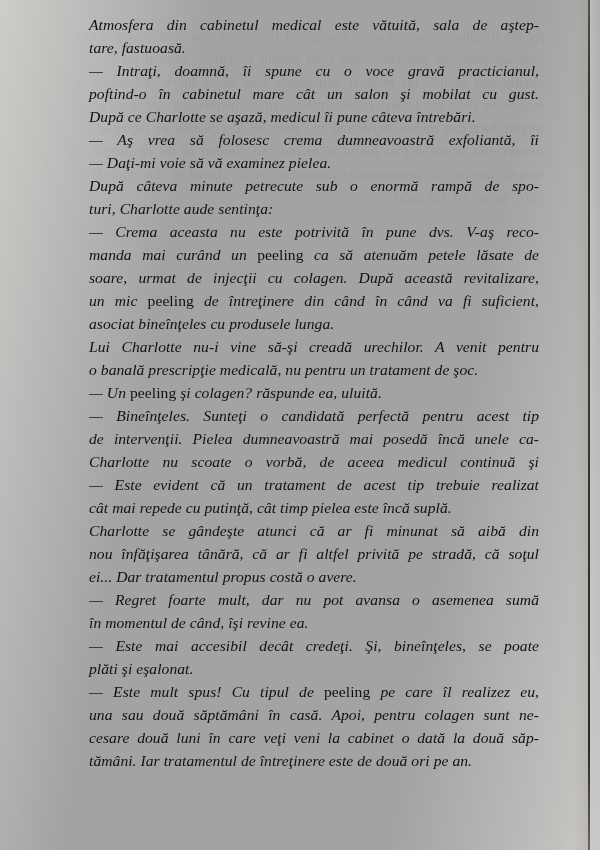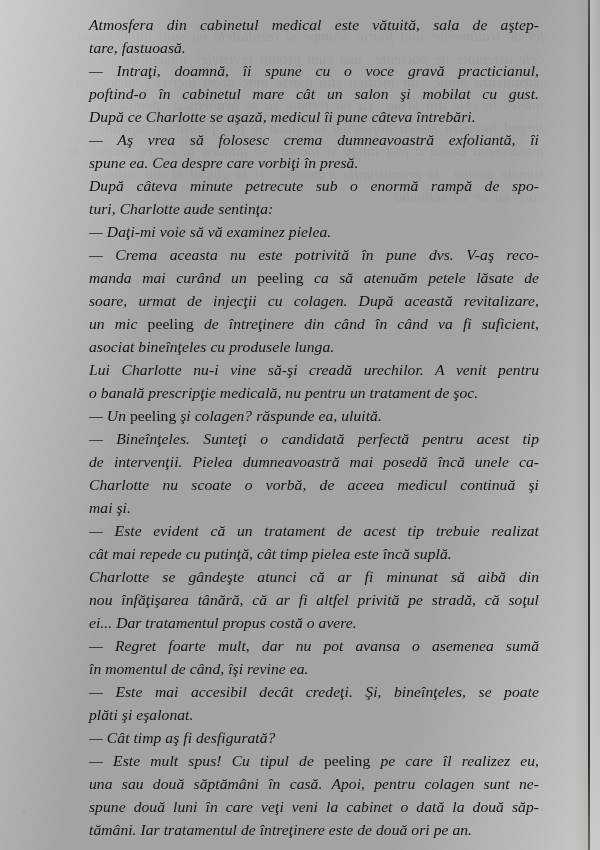--- a/index.html
+++ b/index.html
@@ -162,28 +162,27 @@
         <span class="ln ind">Atmosfera din cabinetul medical este vătuită, sala de aştep-</span>
         <span class="ln last">tare, fastuoasă.</span>
       </p>
       <p class="para dialogue">
         <span class="ln ind">— Intraţi, doamnă, îi spune cu o voce gravă practicianul,</span>
         <span class="ln">poftind-o în cabinetul mare cât un salon şi mobilat cu gust.</span>
         <span class="ln last">După ce Charlotte se aşază, medicul îi pune câteva întrebări.</span>
       </p>
       <p class="para dialogue">
         <span class="ln ind">— Aş vrea să folosesc crema dumneavoastră exfoliantă, îi</span>
-        <span class="ln last">spune ea. Cea despre care vorbiţi în presă.</span>
+      </p>
+      <p class="para dialogue">
+        <span class="ln last ind">— Daţi-mi voie să vă examinez pielea.</span>
       </p>
       <p class="para indent">
         <span class="ln ind">După câteva minute petrecute sub o enormă rampă de spo-</span>
         <span class="ln last">turi, Charlotte aude sentinţa:</span>
-      </p>
-      <p class="para dialogue">
-        <span class="ln last ind">— Daţi-mi voie să vă examinez pielea.</span>
       </p>
       <p class="para dialogue">
         <span class="ln ind">— Crema aceasta nu este potrivită în pune dvs. V-aş reco-</span>
         <span class="ln">manda mai curând un <span class="roman">peeling</span> ca să atenuăm petele lăsate de</span>
         <span class="ln">soare, urmat de injecţii cu colagen. După această revitalizare,</span>
         <span class="ln">un mic <span class="roman">peeling</span> de întreţinere din când în când va fi suficient,</span>
         <span class="ln last">asociat bineînţeles cu produsele lunga.</span>
       </p>
       <p class="para indent">
         <span class="ln ind">Lui Charlotte nu-i vine să-şi creadă urechilor. A venit pentru</span>
@@ -191,46 +190,42 @@
       </p>
       <p class="para dialogue">
         <span class="ln last ind">— Un <span class="roman">peeling</span> şi colagen? răspunde ea, uluită.</span>
       </p>
       <p class="para dialogue">
         <span class="ln ind">— Bineînţeles. Sunteţi o candidată perfectă pentru acest tip</span>
         <span class="ln">de intervenţii. Pielea dumneavoastră mai posedă încă unele ca-</span>
       </p>
       <p class="para indent">
         <span class="ln ind">Charlotte nu scoate o vorbă, de aceea medicul continuă şi</span>
-        <span class="ln last">mai şi.</span>
       </p>
       <p class="para dialogue">
         <span class="ln ind">— Este evident că un tratament de acest tip trebuie realizat</span>
         <span class="ln last">cât mai repede cu putinţă, cât timp pielea este încă suplă.</span>
       </p>
       <p class="para indent">
         <span class="ln ind">Charlotte se gândeşte atunci că ar fi minunat să aibă din</span>
         <span class="ln">nou înfăţişarea tânără, că ar fi altfel privită pe stradă, că soţul</span>
         <span class="ln last">ei... Dar tratamentul propus costă o avere.</span>
       </p>
       <p class="para dialogue">
         <span class="ln ind">— Regret foarte mult, dar nu pot avansa o asemenea sumă</span>
         <span class="ln last">în momentul de când, îşi revine ea.</span>
       </p>
       <p class="para dialogue">
         <span class="ln ind">— Este mai accesibil decât credeţi. Şi, bineînţeles, se poate</span>
         <span class="ln last">plăti şi eşalonat.</span>
       </p>
       <p class="para dialogue">
-        <span class="ln last ind">— Cât timp aş fi desfigurată?</span>
-      </p>
-      <p class="para dialogue">
         <span class="ln ind">— Este mult spus! Cu tipul de <span class="roman">peeling</span> pe care îl realizez eu,</span>
         <span class="ln">una sau două săptămâni în casă. Apoi, pentru colagen sunt ne-</span>
-        <span class="ln">spune două luni în care veţi veni la cabinet o dată la două săp-</span>
+        <span class="ln">cesare două luni în care veţi veni la cabinet o dată la două săp-</span>
         <span class="ln last">tămâni. Iar tratamentul de întreţinere este de două ori pe an.</span>
       </p>
     </div>
 
   <svg id="speckle" width="600" height="850" viewBox="0 0 600 850" aria-hidden="true">
     <g fill="#8d8880">
       <circle cx="24" cy="812" r="1.2" opacity="0.55"></circle>
       <circle cx="552" cy="214" r="0.9" opacity="0.4"></circle>
       <circle cx="47" cy="166" r="0.8" opacity="0.35"></circle>
       <circle cx="566" cy="640" r="1.0" opacity="0.35"></circle>

